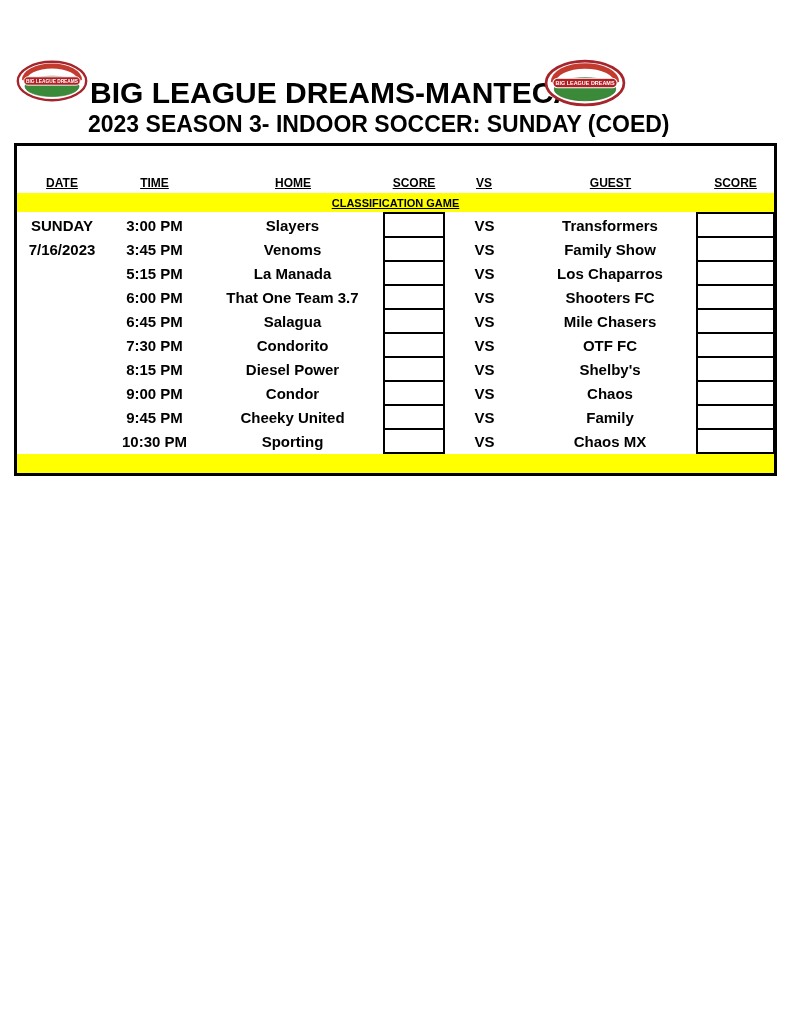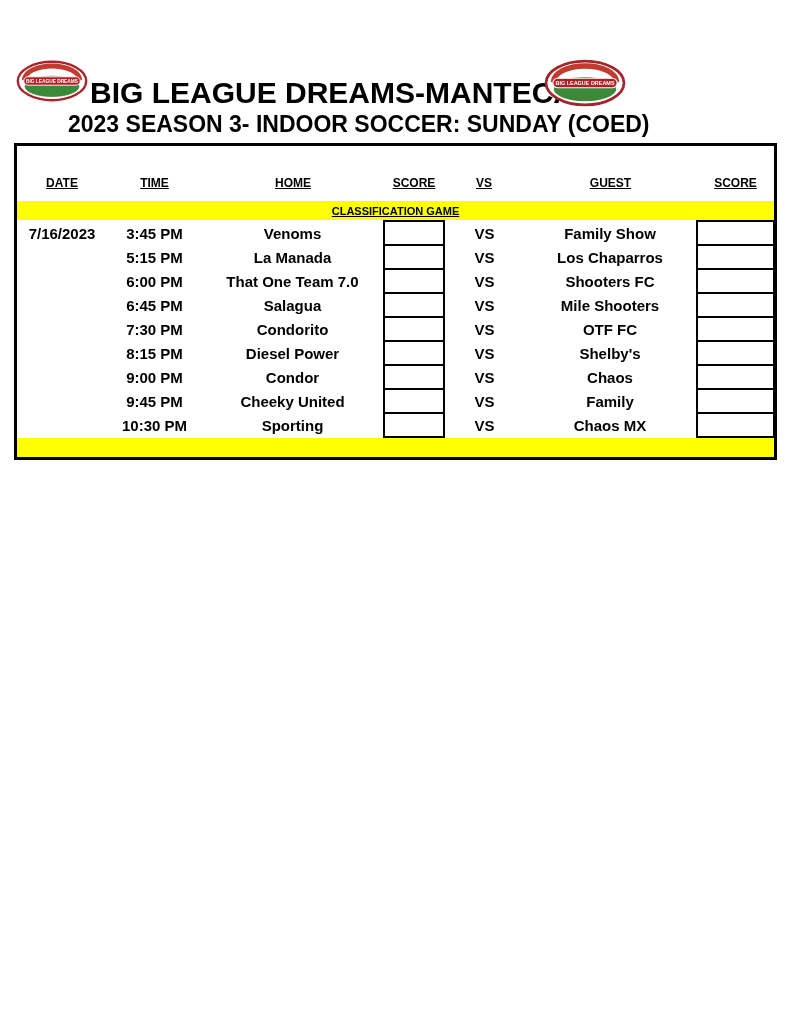--- a/index.html
+++ b/index.html
@@ -26,21 +26,21 @@
     position: absolute;
     left: 90px; top: 76px;
     margin: 0;
     font-size: 30px;
     font-weight: bold;
     letter-spacing: 0px;
     white-space: nowrap;
   }
   h2.page-subtitle {
     position: absolute;
-    left: 68px; top: 111px;
+    left: 88px; top: 111px;
     margin: 0;
     font-size: 23px;
     font-weight: bold;
     white-space: nowrap;
   }
 
   
   .sheet {
     position: absolute;
     left: 14px; top: 143px;
@@ -57,21 +57,21 @@
   table.schedule th,
   table.schedule td {
     padding: 0;
     text-align: center;
     white-space: nowrap;
     overflow: hidden;
   }
   tr.col-header-row th {
     height: 44px;
     vertical-align: bottom;
-    padding-bottom: 11px;
+    padding-bottom: 3px;
     font-size: 12px;
     font-weight: bold;
     text-decoration: underline;
   }
   tr.banner-row td {
     background: #ffff00;
     height: 19px;
     font-size: 11px;
     font-weight: bold;
     text-decoration: underline;
@@ -141,20 +141,29 @@
         <th>VS</th>
         <th>GUEST</th>
         <th>SCORE</th>
       </tr>
       <tr class="banner-row">
         <td colspan="7">CLASSIFICATION GAME</td>
       </tr>
     </thead>
     <tbody>
 
+        <tr>
+          <td>SUNDAY</td>
+          <td>3:00 PM</td>
+          <td>Slayers</td>
+          <td class="score-cell"></td>
+          <td>VS</td>
+          <td>Transformers</td>
+          <td class="score-cell"></td>
+        </tr>
 
         <tr>
           <td>7/16/2023</td>
           <td>3:45 PM</td>
           <td>Venoms</td>
           <td class="score-cell"></td>
           <td>VS</td>
           <td>Family Show</td>
           <td class="score-cell"></td>
         </tr>
@@ -166,34 +175,34 @@
           <td>La Manada</td>
           <td class="score-cell"></td>
           <td>VS</td>
           <td>Los Chaparros</td>
           <td class="score-cell"></td>
         </tr>
 
         <tr>
           <td></td>
           <td>6:00 PM</td>
-          <td>That One Team 7.0</td>
+          <td>That One Team 3.7</td>
           <td class="score-cell"></td>
           <td>VS</td>
           <td>Shooters FC</td>
           <td class="score-cell"></td>
         </tr>
 
         <tr>
           <td></td>
           <td>6:45 PM</td>
           <td>Salagua</td>
           <td class="score-cell"></td>
           <td>VS</td>
-          <td>Mile Shooters</td>
+          <td>Mile Chasers</td>
           <td class="score-cell"></td>
         </tr>
 
         <tr>
           <td></td>
           <td>7:30 PM</td>
           <td>Condorito</td>
           <td class="score-cell"></td>
           <td>VS</td>
           <td>OTF FC</td>

